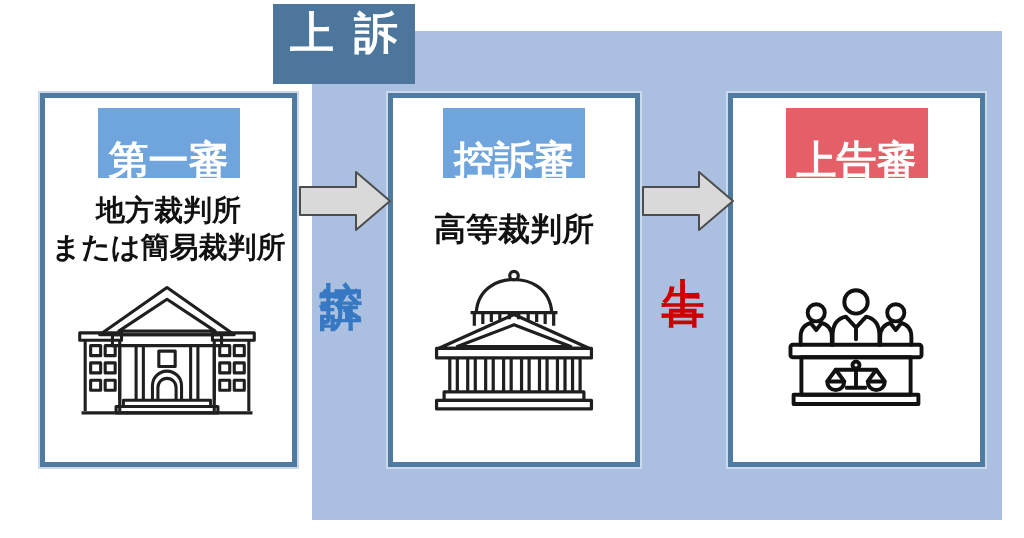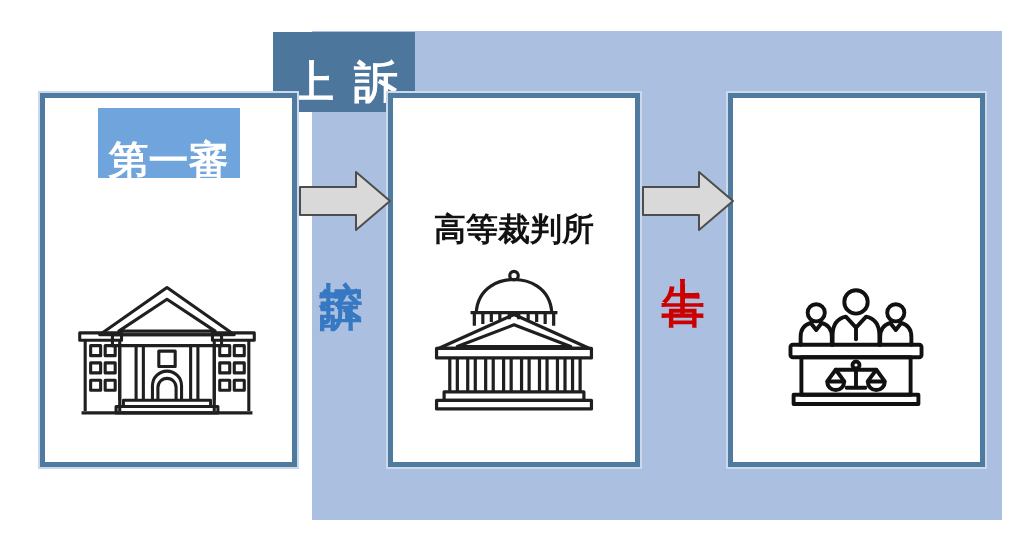--- a/index.html
+++ b/index.html
@@ -12,21 +12,21 @@
   
   .bg-rect {
     position:absolute; left:312px; top:31px; width:690px; height:489px;
     background:var(--bg-rect);
   }
 
   
   .title-box {
     position:absolute; left:273px; top:4px; width:142px; height:80px;
     background:var(--title-box);
-    display:flex; align-items:flex-end; justify-content:center;margin-top:28px;
+    display:flex; align-items:flex-start; justify-content:center;
   }
   .title-box span {
     color:#ffffff; font-size:44px; font-weight:bold; letter-spacing:4px;
     white-space:nowrap; transform:translateX(2px);
   }
 
   
   .stage-box {
     position:absolute; top:93px; height:374px; background:#ffffff;
     border:5px solid var(--box-border);
@@ -80,20 +80,24 @@
   <div class="bg-rect"></div>
 
   <div class="title-box">
     <span>上 訴</span>
   </div>
 
   <div class="stage-box s1">
     <div class="chip blue">
       <span>第一審</span>
     </div>
+    <div class="court two-line">
+      <div>地方裁判所</div>
+      <div>または簡易裁判所</div>
+    </div>
     <div class="icon-wrap">
       <svg viewBox="0 0 220 150" fill="none" stroke="#1f1f1f" stroke-width="3.4" stroke-linejoin="round">
         <path d="M110,4 L184,56 L36,56 Z"></path>
         <path d="M110,17 L163,52 L57,52 Z"></path>
         <rect x="50" y="56" width="120" height="12"></rect>
         <path d="M58,68 V128 M162,68 V128 M76,68 V128 M84,68 V128 M136,68 V128 M144,68 V128"></path>
         <rect x="101" y="74" width="18" height="17"></rect>
         <path d="M94,128 V112 A16,16 0 0 1 126,112 V128"></path>
         <path d="M100,128 V114 A10,10 0 0 1 120,114 V128"></path>
         <rect x="14" y="54" width="46" height="8"></rect>
@@ -112,40 +116,46 @@
         <rect x="168" y="106" width="11" height="11"></rect>
           <rect x="184" y="106" width="11" height="11"></rect>
         <rect x="62" y="128" width="96" height="7"></rect>
         <rect x="54" y="135" width="112" height="7"></rect>
         <path d="M16,142 H204"></path>
       </svg>
     </div>
   </div>
 
   <div class="stage-box s2">
+    <div class="chip blue">
+      <span>控訴審</span>
+    </div>
     <div class="court one-line">
       <div>高等裁判所</div>
     </div>
     <div class="icon-wrap">
       <svg viewBox="0 0 180 152" fill="none" stroke="#1f1f1f" stroke-width="3.4" stroke-linejoin="round">
         <circle cx="90" cy="9" r="4.5"></circle>
         <path d="M50,48 C52,20 76,13 90,13 C104,13 128,20 130,48"></path>
         <path d="M44,48 H136"></path>
         <path d="M48,48 V62 M57,48 V60 M66,48 V58 M75,48 V56 M85,48 V55 M95,48 V55 M105,48 V56 M114,48 V58 M123,48 V60 M132,48 V62"></path>
         <path d="M90,50 L170,86 H10 Z"></path>
         <path d="M90,61 L150,84 H30 Z"></path>
         <rect x="8" y="86" width="164" height="10"></rect>
         <path d="M22,96 V132 M30,96 V132 M41,96 V132 M49,96 V132 M60,96 V132 M68,96 V132 M79,96 V132 M87,96 V132 M98,96 V132 M106,96 V132 M117,96 V132 M125,96 V132 M136,96 V132 M144,96 V132 M152,96 V132 M160,96 V132"></path>
         <rect x="16" y="132" width="148" height="9"></rect>
         <rect x="8" y="141" width="164" height="9"></rect>
       </svg>
     </div>
   </div>
 
   <div class="stage-box s3">
+    <div class="chip red">
+      <span>上告審</span>
+    </div>
     <div class="icon-wrap">
       <svg viewBox="0 0 200 162" fill="none" stroke="#111111" stroke-width="5" stroke-linejoin="round" stroke-linecap="round">
         <circle cx="100" cy="27" r="15"></circle>
         <path d="M70,82 V70 C70,54 78,48 87,46 L100,60 L113,46 C122,48 130,54 130,70 V82"></path>
         <path d="M100,61 V75"></path>
         <circle cx="49" cy="41" r="11"></circle>
         <path d="M29,82 V72 C29,60 35,56 42,54 L49,63 L56,54 C63,56 69,60 69,72 V82"></path>
         <circle cx="151" cy="41" r="11"></circle>
         <path d="M131,82 V72 C131,60 137,56 144,54 L151,63 L158,54 C165,56 171,60 171,72 V82"></path>
         <rect x="16" y="82" width="168" height="16" rx="3"></rect>

